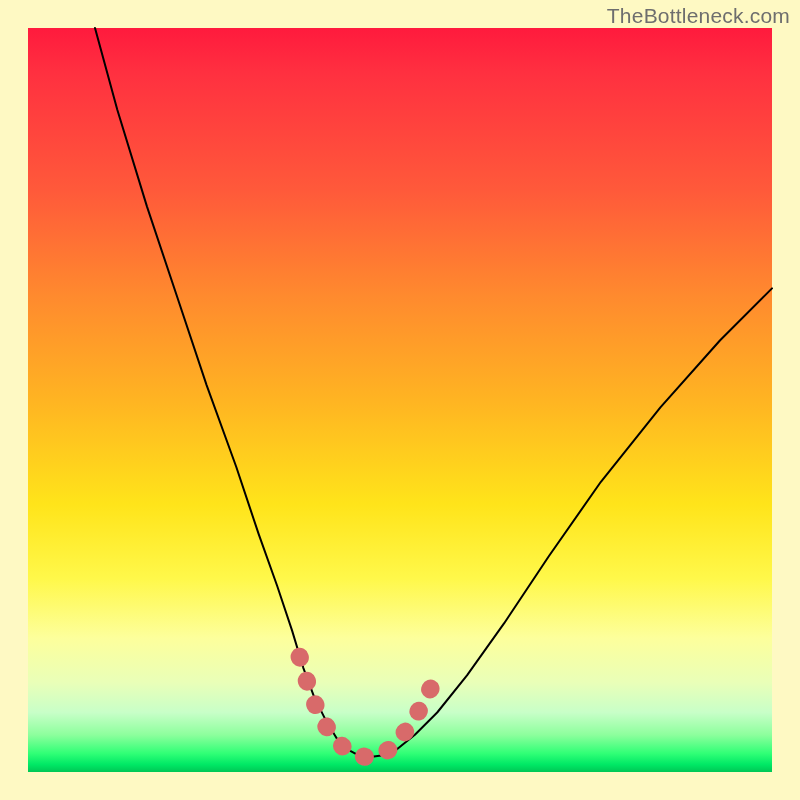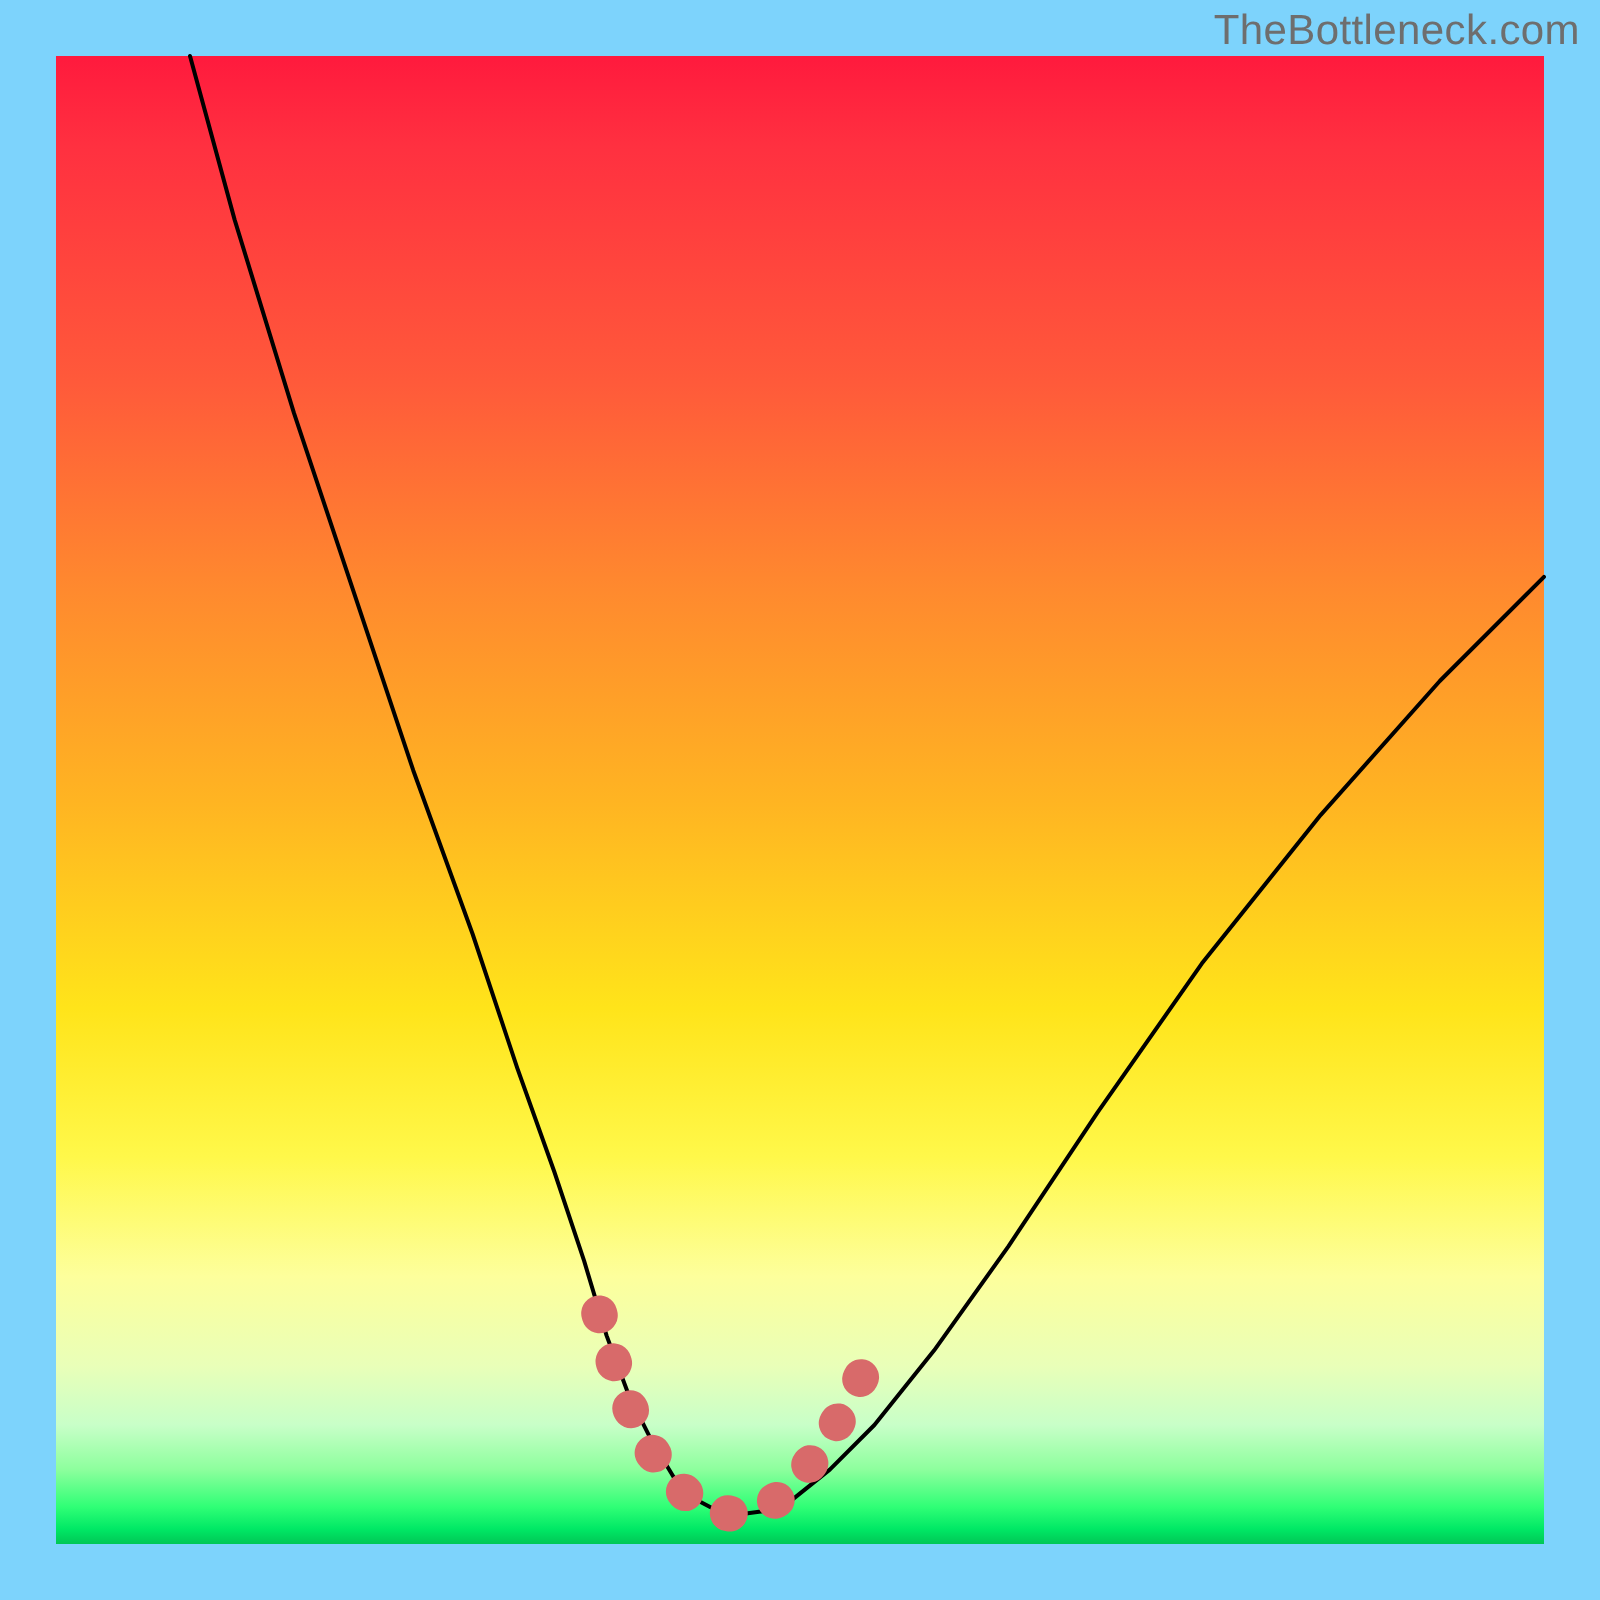--- a/index.html
+++ b/index.html
@@ -10,21 +10,21 @@
     background: #000;
     overflow: hidden;
     font-family: Arial, Helvetica, sans-serif;
   }
   .frame {
     position: absolute;
     top: 0;
     left: 0;
     width: 800px;
     height: 800px;
-    background: #7dd3fc;
+    background: #fef9c3;
     text-align: center;
   }
   .plot-area {
     position: absolute;
     top: 28px;
     left: 28px;
     width: 744px;
     height: 744px;
     
     background: linear-gradient(

